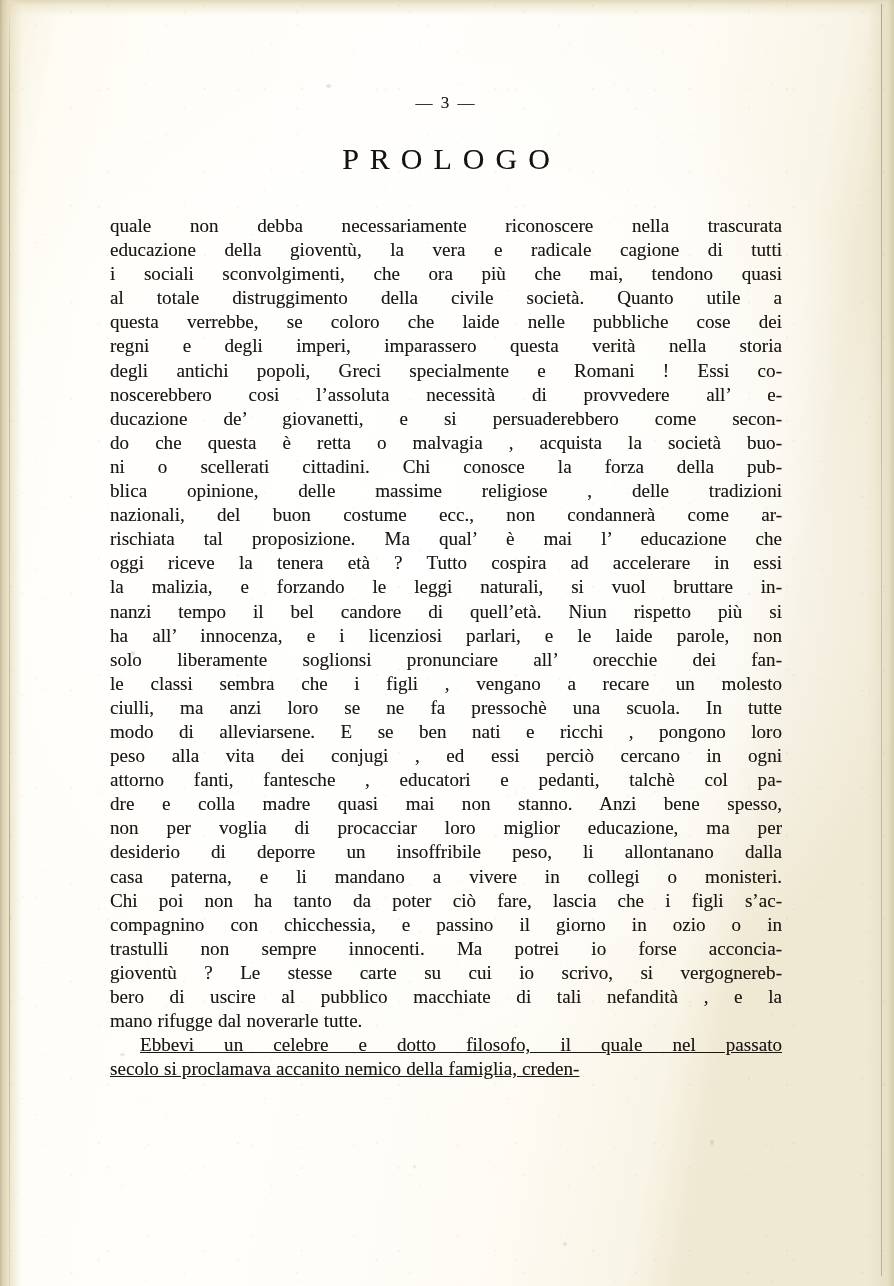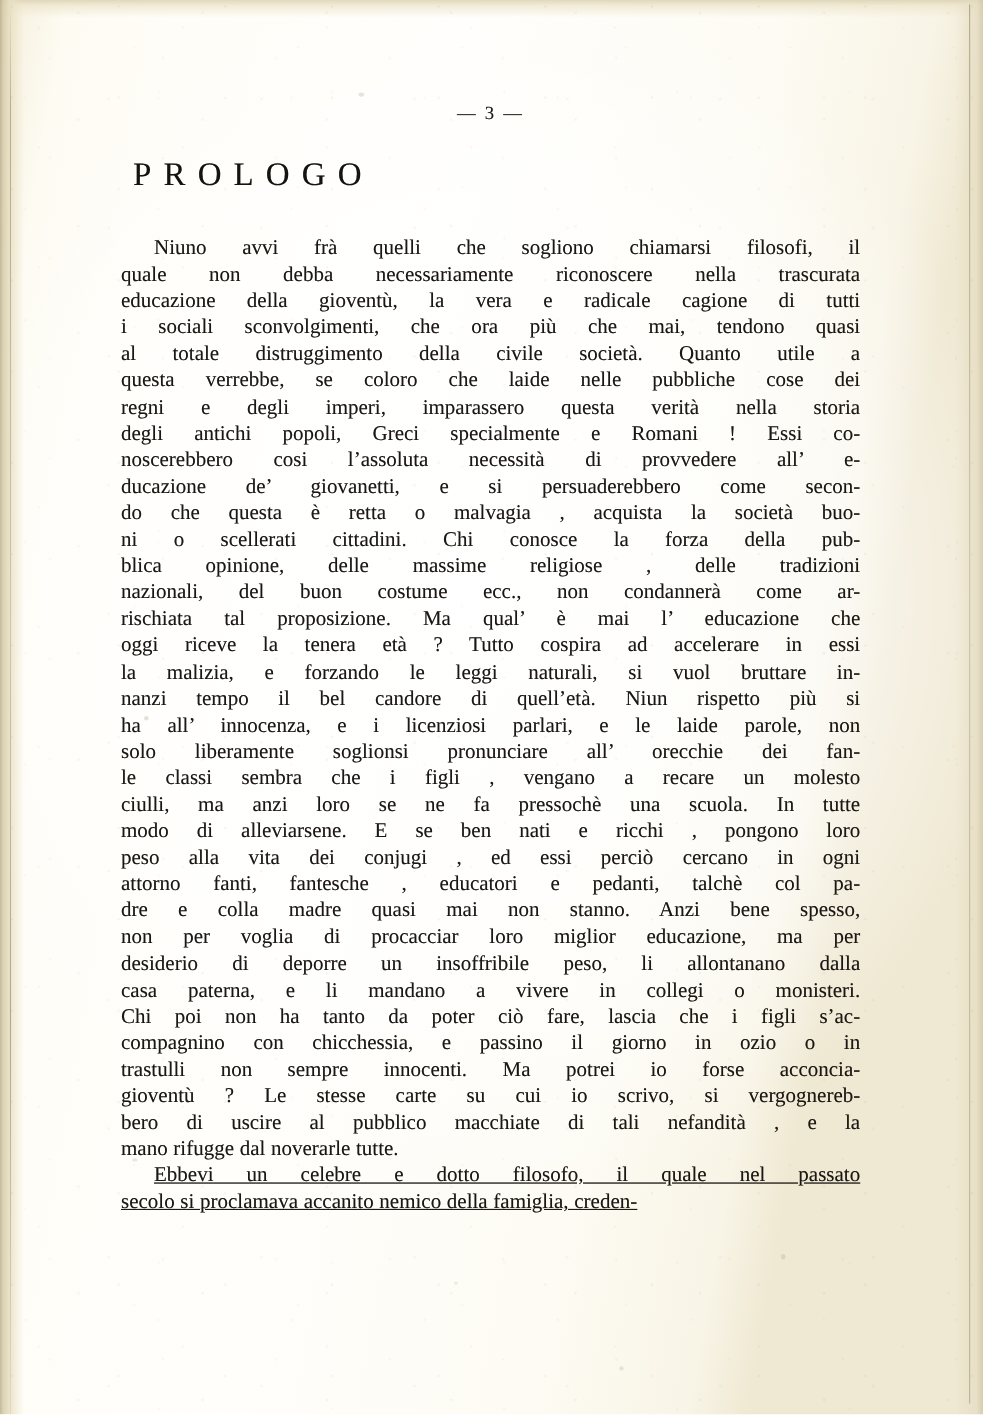--- a/index.html
+++ b/index.html
@@ -90,20 +90,21 @@
     text-align: center;
     font-size: 17px;
     letter-spacing: 2px;
     color: #1d1a16;
     margin-top: 92px;
     height: 22px;
     line-height: 22px;
   }
 
   .title {
+    text-align: center;
     font-size: 30px;
     letter-spacing: 11px;
     color: #15120f;
     margin-top: 28px;
     margin-bottom: 0;
     font-weight: normal;
     text-indent: 11px;
   }
 
   .body-text {
@@ -168,21 +169,20 @@
   <div class="speck" style="left:413px;top:1165px;width:3px;height:3px;opacity:.25;"></div>
 
   <div class="content">
 
     <div class="folio">— 3 —</div>
 
     <h1 class="title">PROLOGO</h1>
 
     <div class="body-text">
       <p id="para-1" style="text-indent: 0px;">
-          <span class="ln indent">Niuno avvi frà quelli che sogliono chiamarsi filosofi, il</span>
           <span class="ln">quale non debba necessariamente riconoscere nella trascurata</span>
           <span class="ln">educazione della gioventù, la vera e radicale cagione di tutti</span>
           <span class="ln">i sociali sconvolgimenti, che ora più che mai, tendono quasi</span>
           <span class="ln">al totale distruggimento della civile società. Quanto utile a</span>
           <span class="ln">questa verrebbe, se coloro che laide nelle pubbliche cose dei</span>
           <span class="ln">regni e degli imperi, imparassero questa verità nella storia</span>
           <span class="ln">degli antichi popoli, Greci specialmente e Romani ! Essi co-</span>
           <span class="ln">noscerebbero cosi l’assoluta necessità di provvedere all’ e-</span>
           <span class="ln">ducazione de’ giovanetti, e si persuaderebbero come secon-</span>
           <span class="ln">do che questa è retta o malvagia , acquista la società buo-</span>

